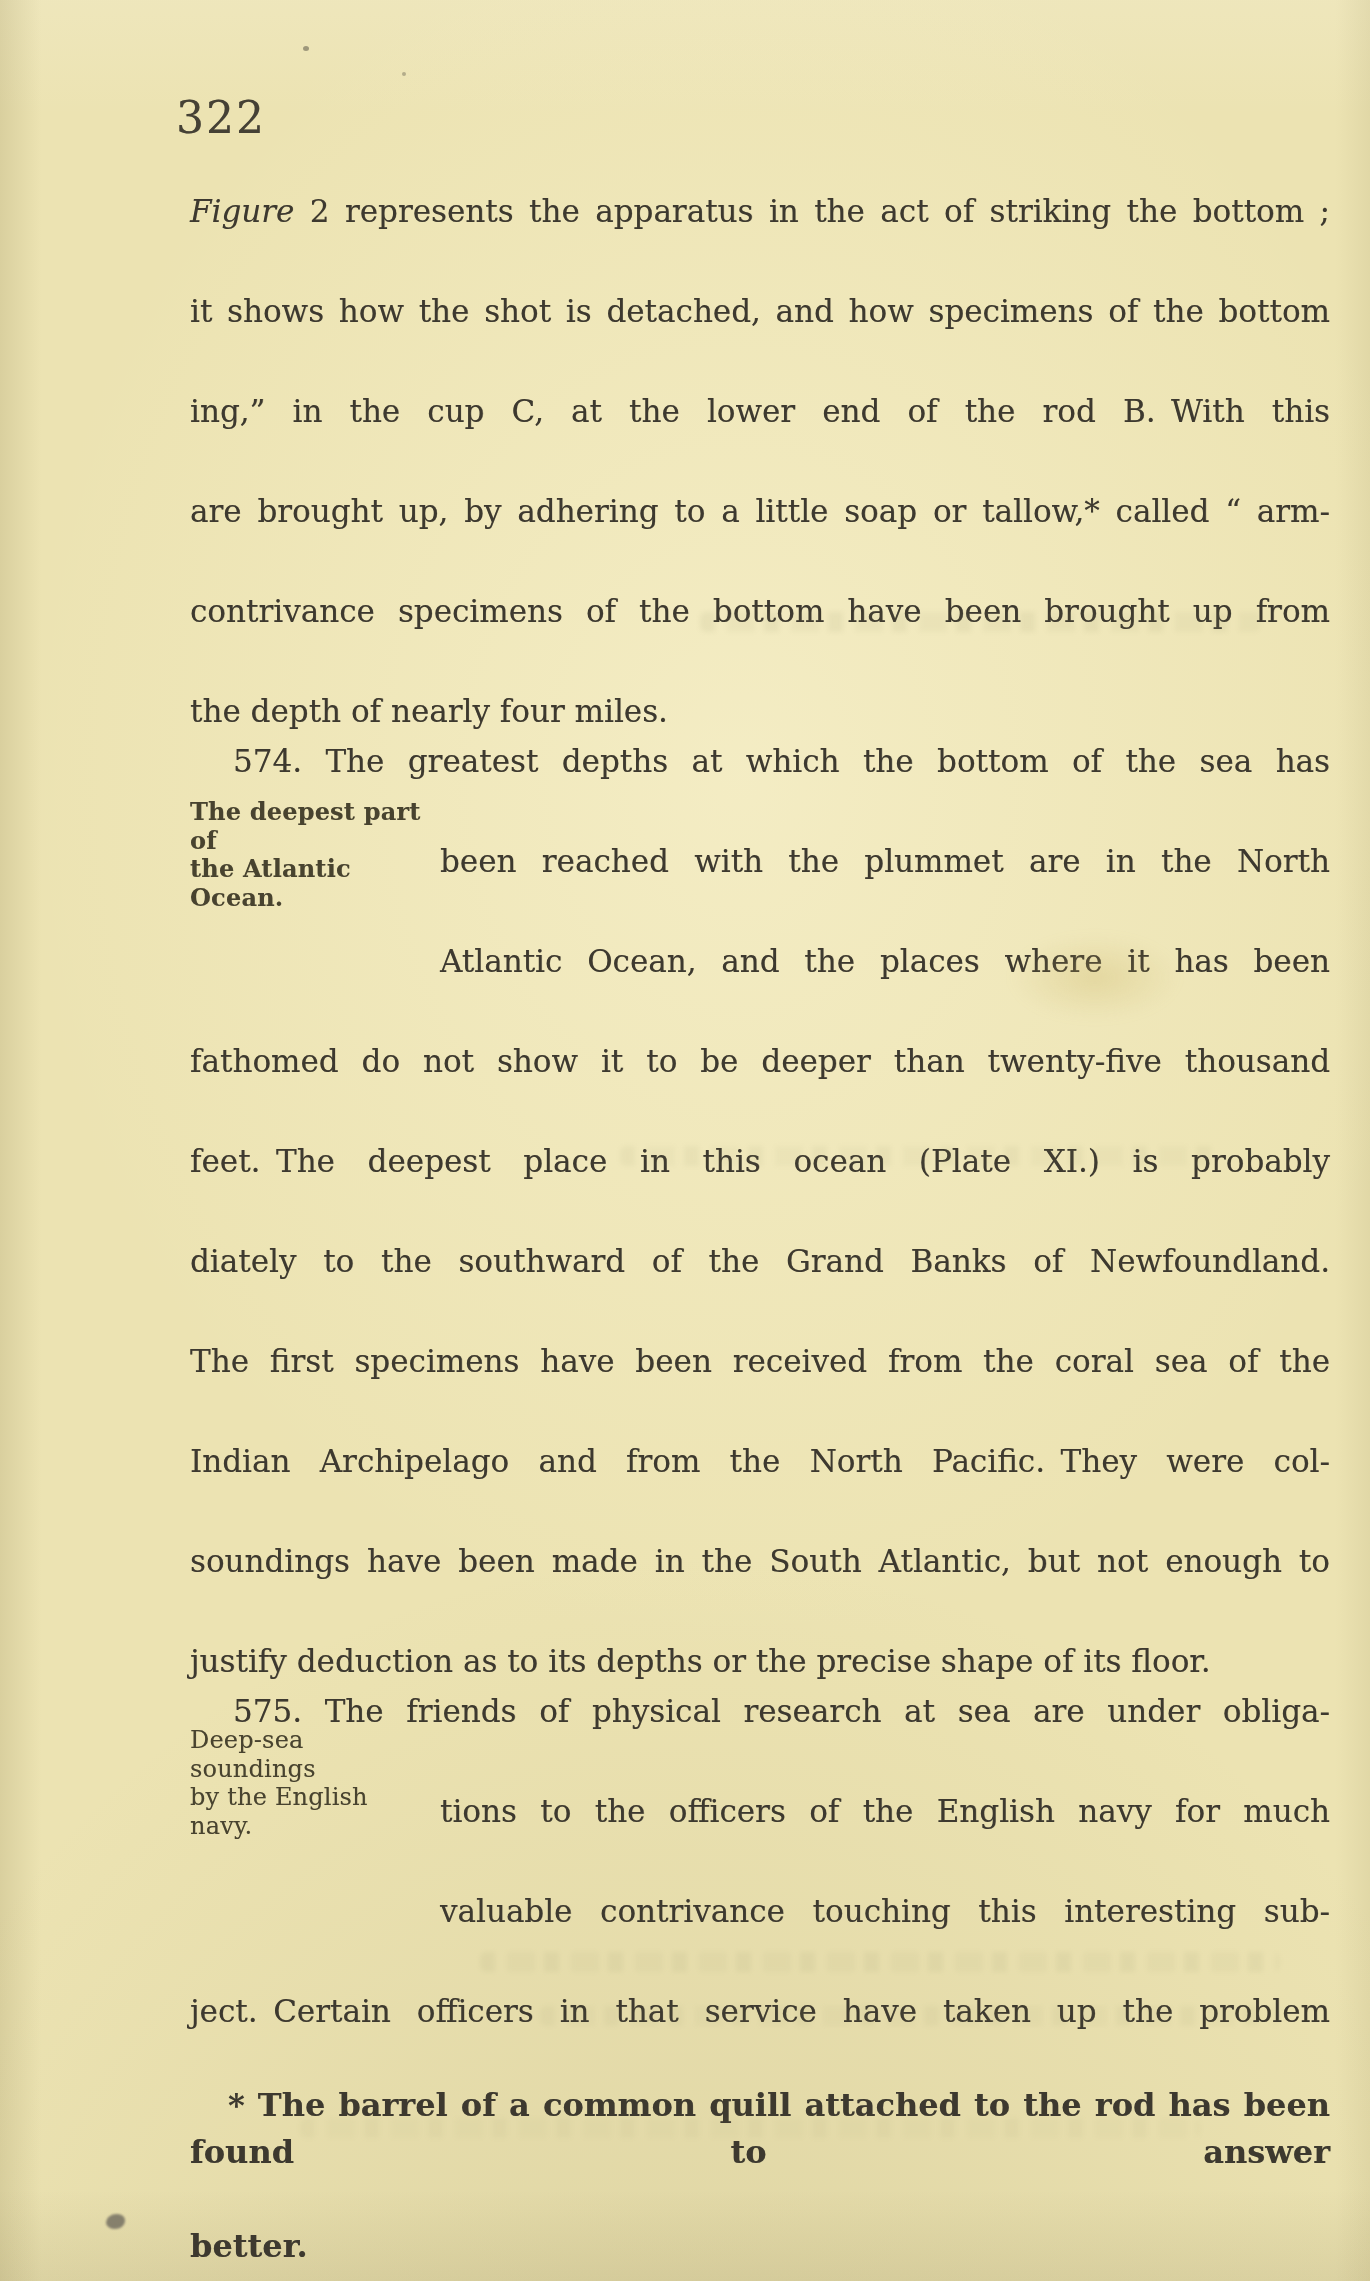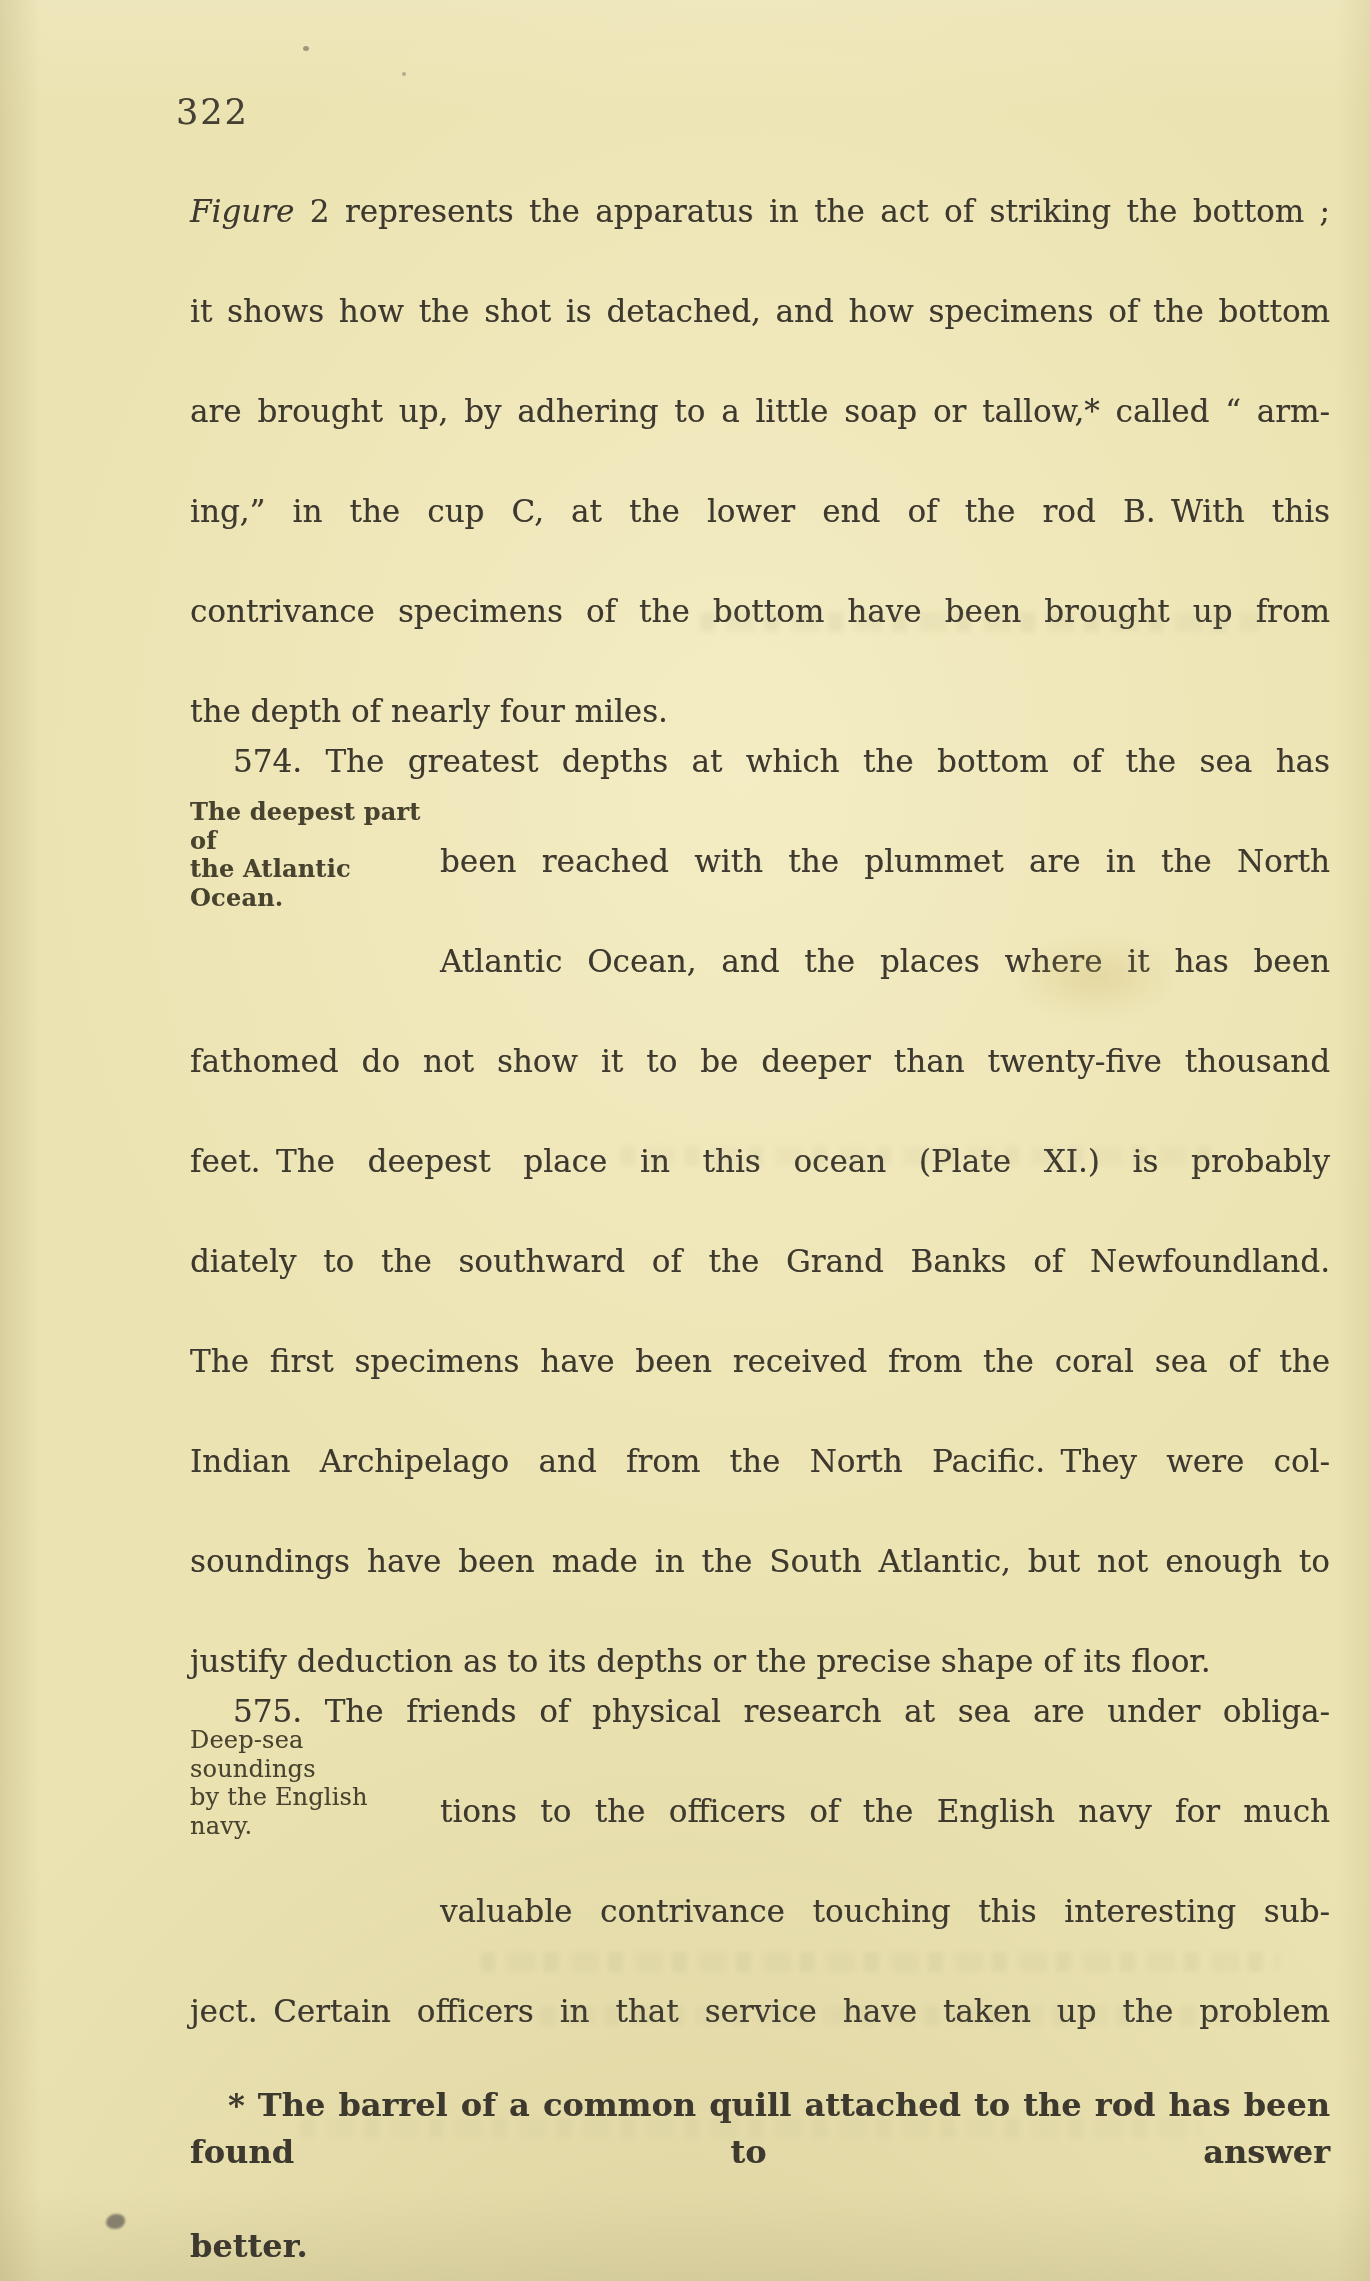--- a/index.html
+++ b/index.html
@@ -15,21 +15,21 @@
       linear-gradient(0deg, rgba(120,110,70,.12) 0%, rgba(120,110,70,0) 4%),
       linear-gradient(180deg, rgba(245,240,215,.25) 0%, rgba(245,240,215,0) 5%);
     color:#3d392f;
   }
   .header{
     position:absolute;top:92px;left:176px;width:1154px;
     display:flex;align-items:baseline;
     color:#454135;
   }
   .page-number{
-    font-size:35px;letter-spacing:2px;flex:0 0 auto;
+    font-size:44px;letter-spacing:2px;flex:0 0 auto;
     text-shadow:0.3px 0.3px 0.6px rgba(69,65,53,.45);
   }
   .running-title{
     flex:1 1 auto;text-align:center;font-size:29px;letter-spacing:1.6px;word-spacing:7px;
     text-shadow:0.3px 0.3px 0.6px rgba(69,65,53,.4);
   }
   .text-block{
     position:absolute;left:190px;top:186px;width:1140px;
     font-size:31px;line-height:50px;
     text-shadow:0.3px 0.3px 0.6px rgba(61,57,47,.42);
@@ -74,22 +74,22 @@
 <body>
 
 <div class="header">
   <span class="page-number">322</span>
 </div>
 
 <div class="text-block">
     <div class="paragraph">
       <div class="line"><i>Figure</i> 2 represents the apparatus in the act of striking the bottom ;</div>
       <div class="line">it shows how the shot is detached, and how specimens of the bottom</div>
+      <div class="line">ing,” in the cup C, at the lower end of the rod B. With this</div>
       <div class="line">are brought up, by adhering to a little soap or tallow,* called “ arm-</div>
-      <div class="line">ing,” in the cup C, at the lower end of the rod B. With this</div>
       <div class="line">contrivance specimens of the bottom have been brought up from</div>
       <div class="line last">the depth of nearly four miles.</div>
     </div>
     <div class="paragraph">
       <div class="sidenote" style="top: 62px; font-weight: bold;">
         <div>The deepest part of</div>
         <div>the Atlantic Ocean.</div>
       </div>
       <div class="line indent">574. The greatest depths at which the bottom of the sea has</div>
       <div class="line cutin">been reached with the plummet are in the North</div>

